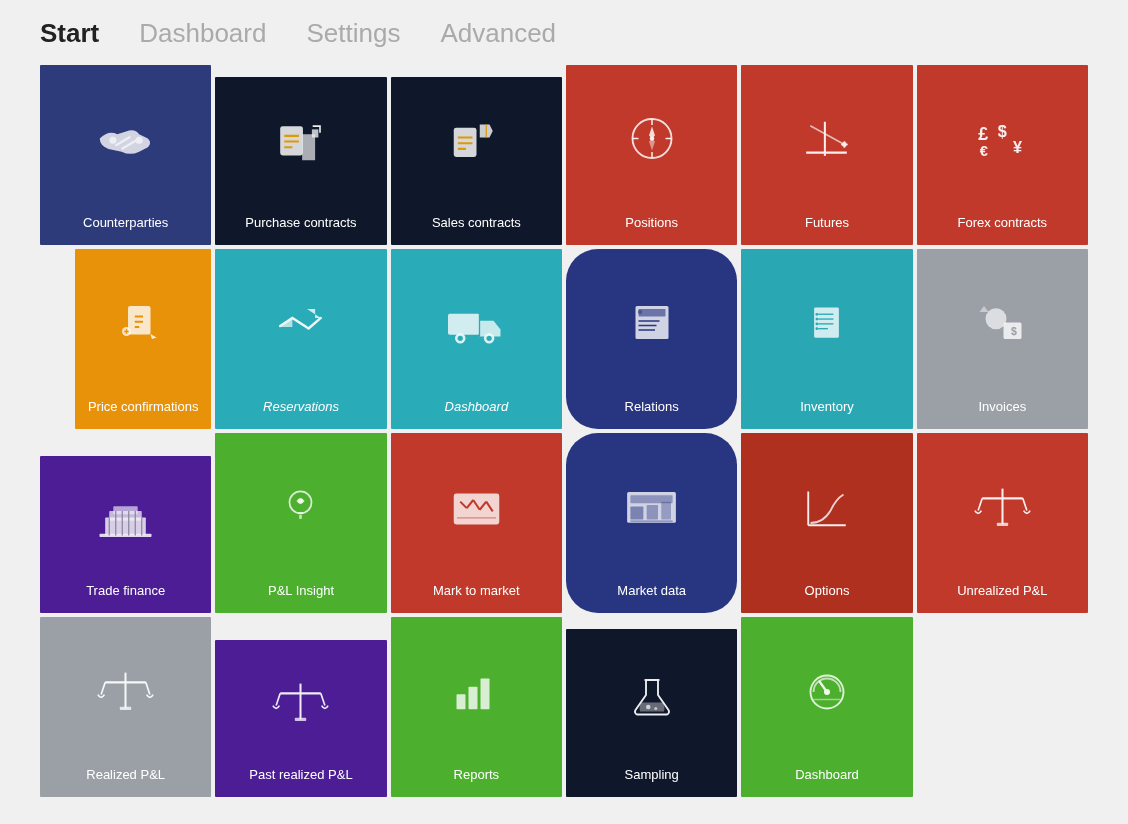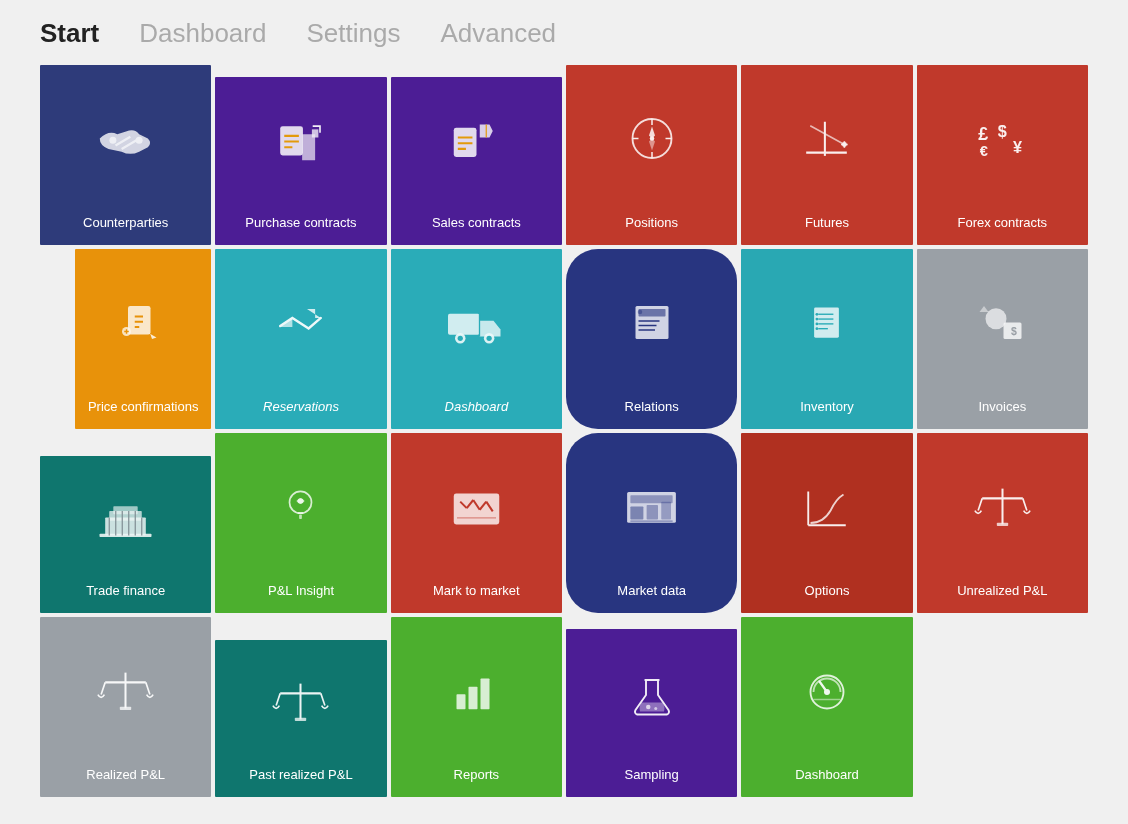--- a/index.html
+++ b/index.html
@@ -58,28 +58,28 @@
     .tile-label {
       color: white;
       font-size: 13px;
       font-weight: 400;
       text-align: center;
       margin-top: 4px;
       line-height: 1.2;
     }
     
     .blue-dark { background-color: #2e3b7a; }
-    .orange { background-color: #4c1d95; margin-top: 12px; }
+    .orange { background-color: #0f172a; margin-top: 12px; }
     .orange2 { background-color: #e8920a; margin-left: 35px; }
     .teal { background-color: #2aacb8; font-style: italic; }
     .teal2 { background-color: #29a8b3; }
     .red { background-color: #c0392b; }
     .red2 { background-color: #b03020; }
     .gray { background-color: #9aa0a6; }
-    .gray2 { background-color: #0f766e; margin-top: 23px; }
+    .gray2 { background-color: #4c1d95; margin-top: 23px; }
     .green { background-color: #4caf2e; }
     .blue-navy { background-color: #283580; border-radius: 32px; }
   </style>
 </head>
 <body>
 
 <div class="header">
 
 <span class="header-tab active">Start</span>
     <span class="header-tab">Dashboard</span>

